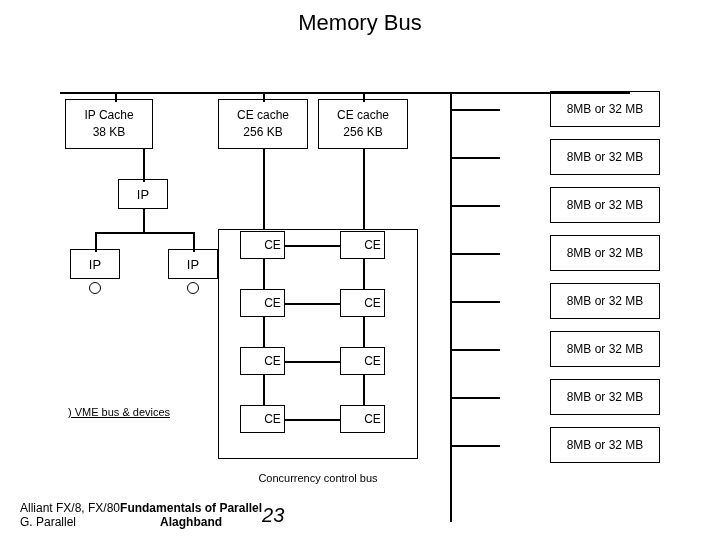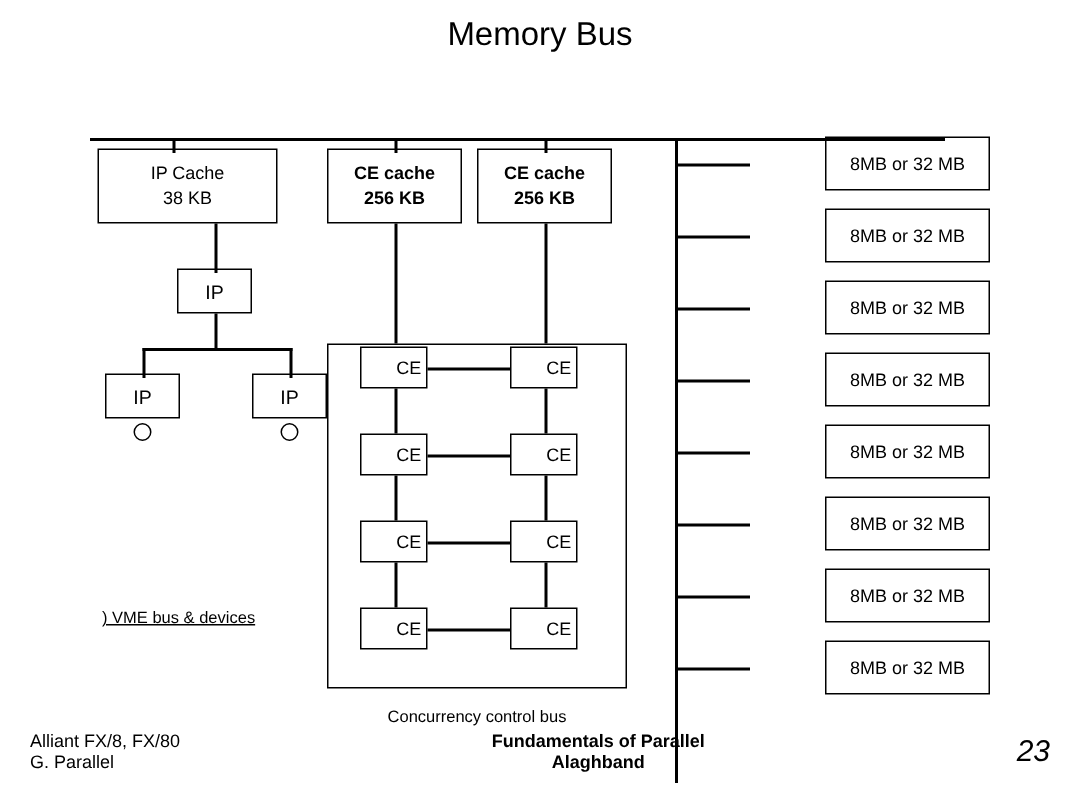--- a/index.html
+++ b/index.html
@@ -36,21 +36,21 @@
       width: 570px;
       height: 2px;
       background: #000;
     }
 
     
     .ip-cache-box {
       position: absolute;
       top: 55px;
       left: 65px;
-      width: 120px;
+      width: 88px;
       height: 50px;
       border: 1.5px solid #000;
       display: flex;
       flex-direction: column;
       align-items: center;
       justify-content: center;
       font-size: 12px;
       line-height: 1.4;
       text-align: center;
     }
@@ -62,21 +62,20 @@
       width: 90px;
       height: 50px;
       border: 1.5px solid #000;
       display: flex;
       flex-direction: column;
       align-items: center;
       justify-content: center;
       font-size: 12px;
       line-height: 1.4;
       text-align: center;
-      font-weight: bold;
     }
 
     
     .ip-mid-box {
       position: absolute;
       top: 135px;
       left: 118px;
       width: 50px;
       height: 30px;
       border: 1.5px solid #000;
@@ -170,27 +169,26 @@
       width: 12px;
       height: 12px;
       border: 1.5px solid #000;
       border-radius: 50%;
       background: #fff;
     }
 
     
     .footer {
       position: absolute;
-      bottom: 14px;
+      bottom: 0;
       left: 0;
       width: 720px;
       height: 50px;
       display: flex;
       align-items: center;
-      justify-content: space-between;
       padding: 0 20px;
       font-size: 12px;
     }
 
     .footer-left {
       display: flex;
       flex-direction: column;
     }
 
     .footer-center {

